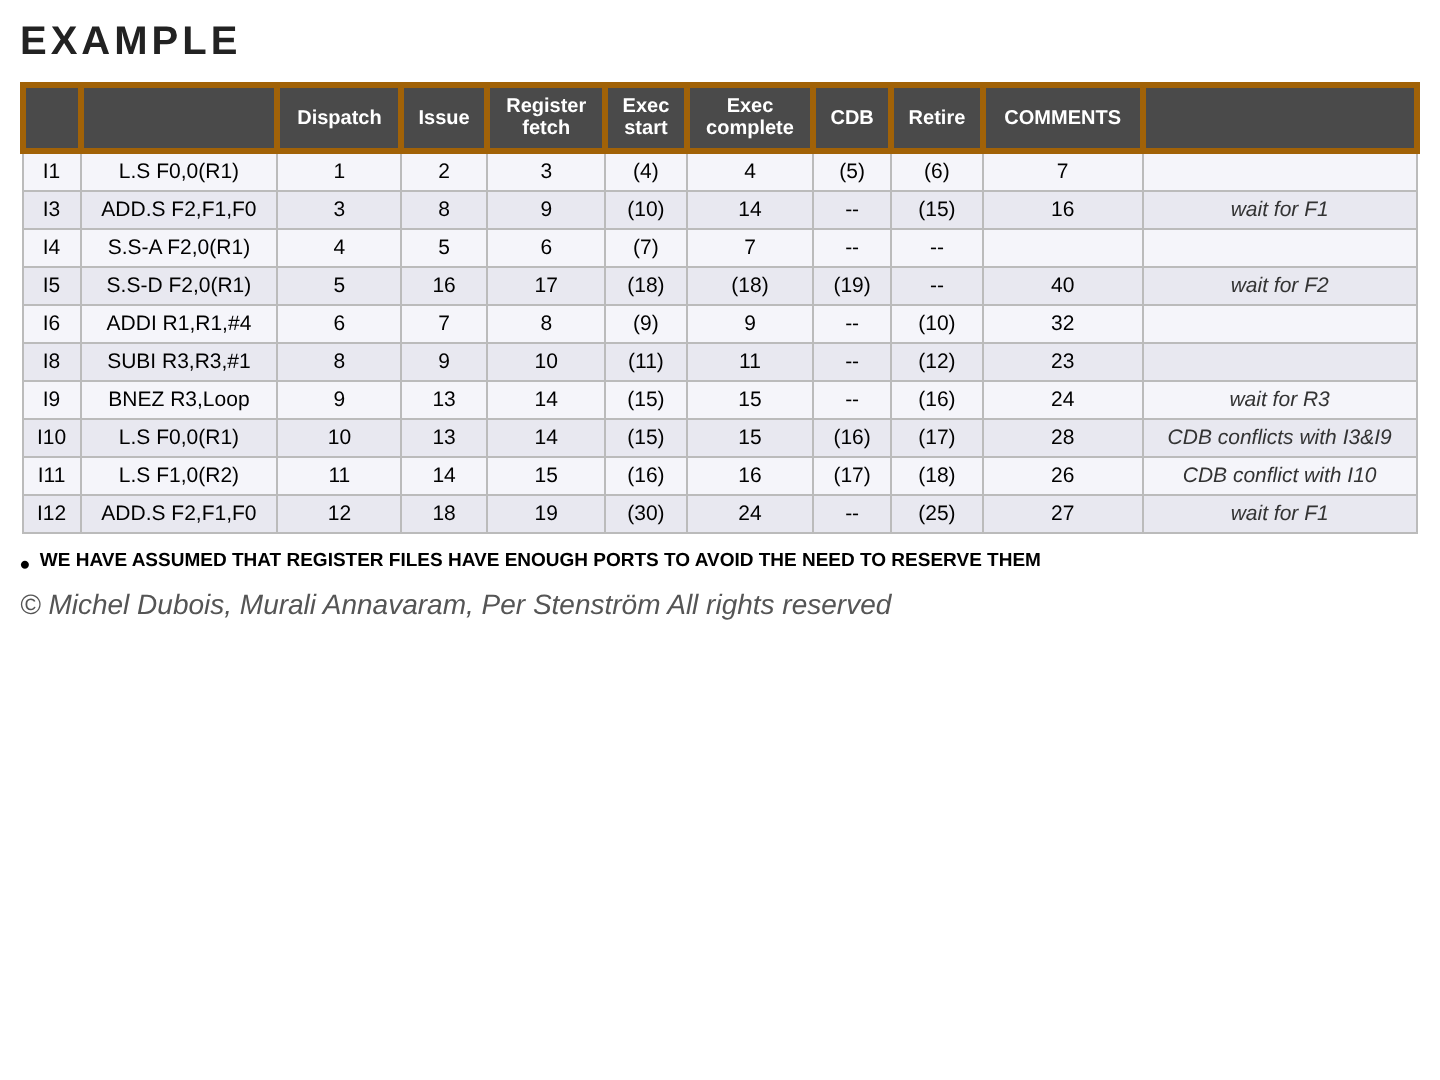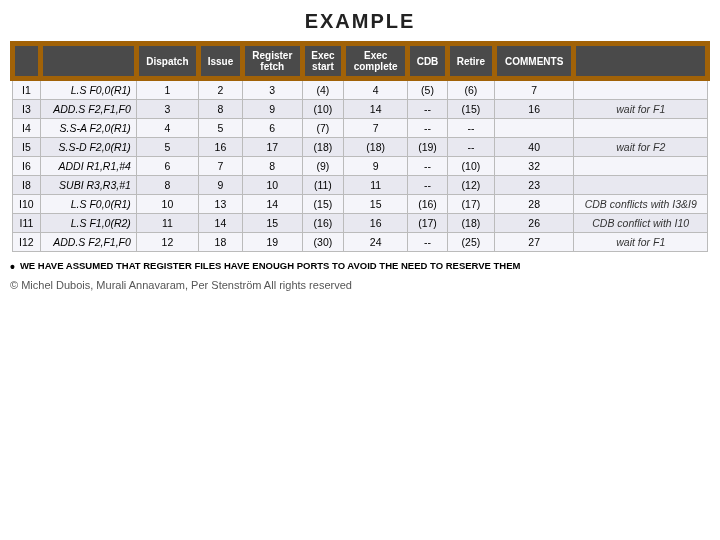--- a/index.html
+++ b/index.html
@@ -5,77 +5,77 @@
     * { box-sizing: border-box; margin: 0; padding: 0; }
     body {
       background: #fff;
       font-family: Arial, sans-serif;
       font-size: 11px;
       width: 720px;
       min-height: 540px;
       padding: 10px;
     }
     h1 {
-      text-align: center;
+      text-align: left;
       font-size: 20px;
       font-weight: bold;
       letter-spacing: 2px;
       margin-bottom: 8px;
       color: #222;
     }
     table {
       width: 100%;
       border-collapse: collapse;
       font-size: 10.5px;
     }
     th {
       background: #4a4a4a;
       color: #fff;
       padding: 4px 5px;
       text-align: center;
       font-weight: bold;
-      border: 5px solid #a16207;
+      border: 3px solid #a16207;
       font-size: 10px;
     }
     td {
       padding: 3px 5px;
       text-align: center;
       border: 1px solid #bbb;
     }
     tr:nth-child(even) td {
       background: #e8e8f0;
     }
     tr:nth-child(odd) td {
       background: #f5f5fa;
     }
     td.inst-name {
-      text-align: right;
-      font-style: italic;
+      text-align: center;
     }
     td.comments {
       text-align: center;
       font-style: italic;
       color: #333;
       white-space: nowrap;
     }
     .footer-note {
       margin-top: 8px;
       font-size: 9.5px;
       font-weight: bold;
       display: flex;
       gap: 5px;
     }
     .footer-note span.bullet {
       font-size: 14px;
       line-height: 1;
     }
     .copyright {
       margin-top: 5px;
-      font-size: 11px;
+      font-size: 14px;
       color: #555;
+      font-style: italic;
     }
   </style>
 </head>
 <body>
 
 <h1>EXAMPLE</h1>
 
 <table>
   <thead>
     <tr>
@@ -165,20 +165,33 @@
         <td>9</td>
         <td>10</td>
         <td>(11)</td>
         <td>11</td>
         <td>--</td>
         <td>(12)</td>
         <td>23</td>
         <td class="comments"></td>
       </tr>
       <tr>
+        <td>I9</td>
+        <td class="inst-name">BNEZ R3,Loop</td>
+        <td>9</td>
+        <td>13</td>
+        <td>14</td>
+        <td>(15)</td>
+        <td>15</td>
+        <td>--</td>
+        <td>(16)</td>
+        <td>24</td>
+        <td class="comments">wait for R3</td>
+      </tr>
+      <tr>
         <td>I10</td>
         <td class="inst-name">L.S F0,0(R1)</td>
         <td>10</td>
         <td>13</td>
         <td>14</td>
         <td>(15)</td>
         <td>15</td>
         <td>(16)</td>
         <td>(17)</td>
         <td>28</td>

